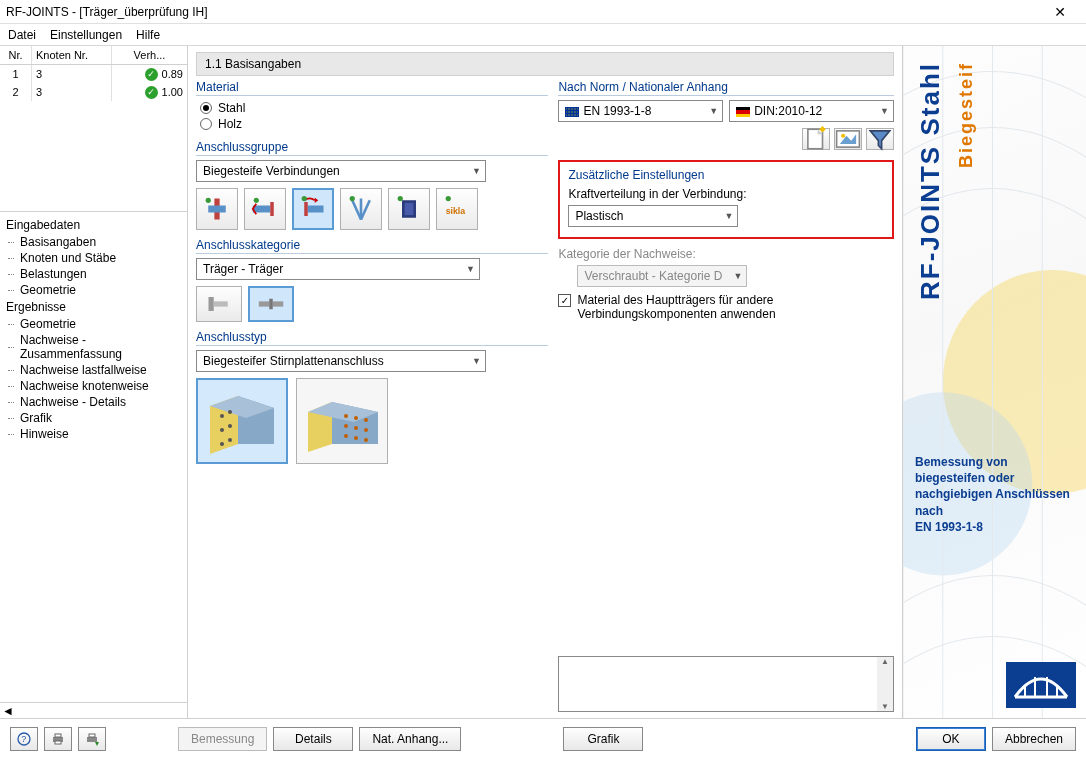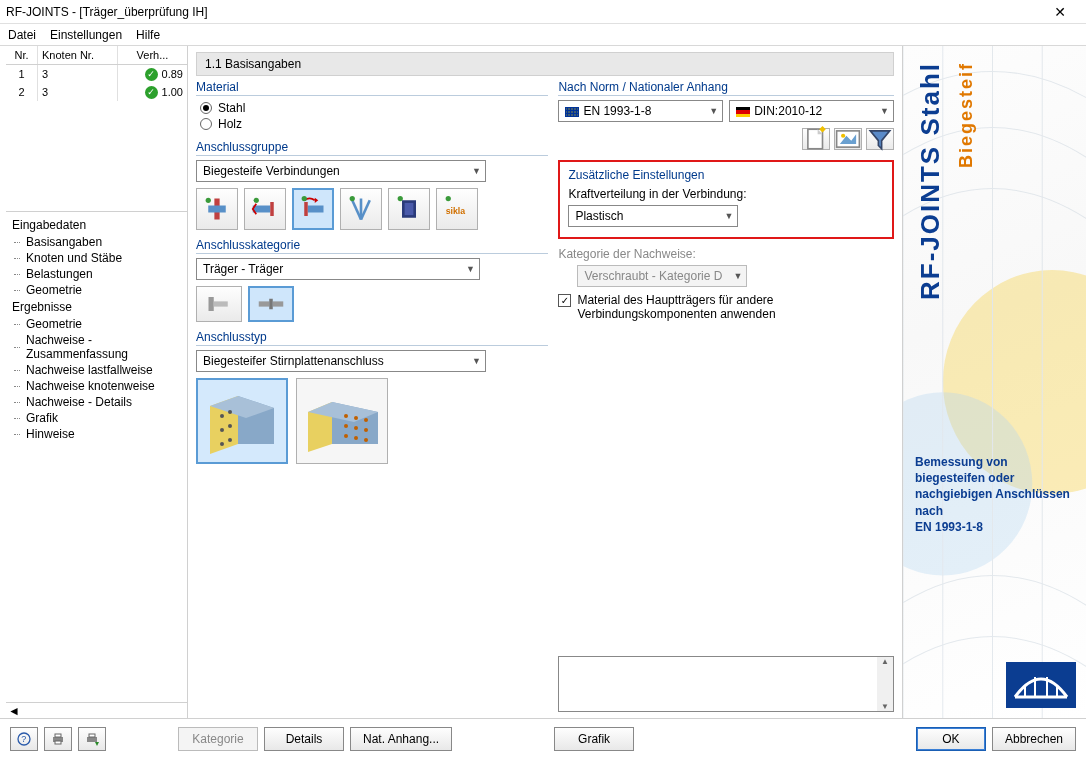--- a/index.html
+++ b/index.html
@@ -3,21 +3,21 @@
 <meta charset="utf-8">
 <style>
 * { box-sizing: border-box; margin: 0; padding: 0; }
 body { font-family: "Segoe UI", Tahoma, sans-serif; font-size: 12px; background: #fff; color: #000; width: 1086px; height: 775px; overflow: hidden; position: relative; }
 .titlebar { display: flex; align-items: center; height: 24px; padding: 0 6px; border-bottom: 1px solid #e0e0e0; }
 .titlebar .title { flex: 1; font-size: 12px; }
 .titlebar .close { width: 40px; text-align: center; font-size: 14px; cursor: pointer; }
 .menubar { display: flex; gap: 14px; height: 22px; align-items: center; padding: 0 8px; border-bottom: 1px solid #d8d8d8; }
 .menubar span { font-size: 12px; cursor: pointer; }
 .main { display: flex; height: 672px; }
-.left-col { width: 188px; display: flex; flex-direction: column; border-right: 1px solid #d0d0d0; padding-left: 6px; }
+.left-col { width: 188px; display: flex; flex-direction: column; border-right: 1px solid #d0d0d0; }
 .table { border-bottom: 1px solid #d0d0d0; }
 .table-header { display: flex; background: #fff; border-bottom: 1px solid #d0d0d0; }
 .table-header .th, .table-row .td { padding: 3px 4px; font-size: 11px; border-right: 1px solid #e0e0e0; }
 .table-header .th:last-child, .table-row .td:last-child { border-right: none; }
 .th1, .td1 { width: 32px; text-align: center; }
 .th2, .td2 { width: 80px; text-align: left; padding-left:6px;}
 .th3, .td3 { flex: 1; text-align: center; }
 .table-row { display: flex; align-items: center; height: 18px; }
 .td3 { display:flex; align-items:center; gap:4px; justify-content:flex-end; padding-right:6px;}
 .check { display:inline-flex; width:13px; height:13px; border-radius:50%; background:#2ca02c; align-items:center; justify-content:center; color:#fff; font-size:9px; line-height:1;}
@@ -402,21 +402,21 @@
       </svg>
     </div>
   <div class="btn small">
       <svg width="14" height="14" viewBox="0 0 14 14">
         <rect x="2" y="5" width="10" height="5" fill="#888"></rect>
         <rect x="4" y="2" width="6" height="3" fill="#fff" stroke="#666"></rect>
         <path d="M10 10 L14 10 L12 14 Z" fill="#2a8a2a"></path>
       </svg>
     </div>
   <div style="width:60px;"></div>
-  <div class="btn disabled">Kategorie</div>
+  <div class="btn disabled">Bemessung</div>
   <div class="btn">Details</div>
   <div class="btn">Nat. Anhang...</div>
   <div style="width:90px;"></div>
   <div class="btn">Grafik</div>
   <div class="spacer"></div>
   <div class="btn primary" style="min-width:70px;">OK</div>
   <div class="btn" style="min-width:70px;">Abbrechen</div>
 </div>
 
 </body></html>

